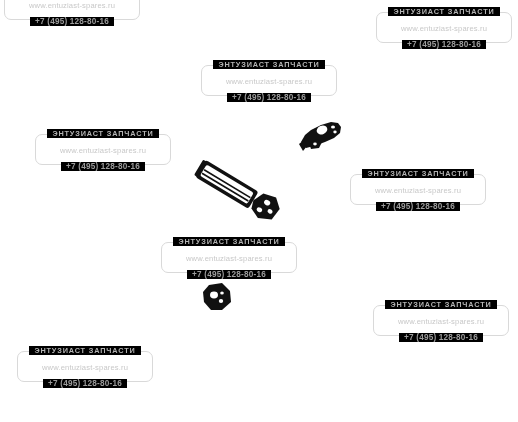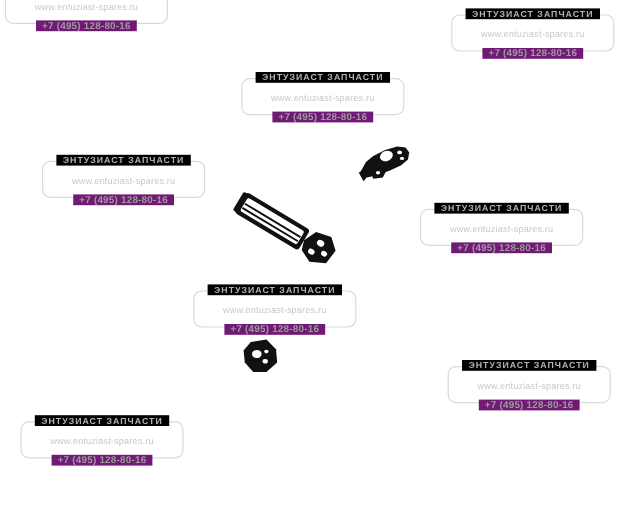--- a/index.html
+++ b/index.html
@@ -71,21 +71,21 @@
     width: 100%;
     text-align: center;
     font-size: 8.2px;
     font-weight: bold;
     letter-spacing: 0.2px;
     color: #9c9c9c;
     white-space: nowrap;
     line-height: 14px;
   }
   .wm-phone span {
-    background: #701a75;
+    background: #000000;
     padding: 0 5px;
   }
 
   
   .part {
     position: absolute;
     pointer-events: none;
   }
   .part svg { display: block; }
 </style>

